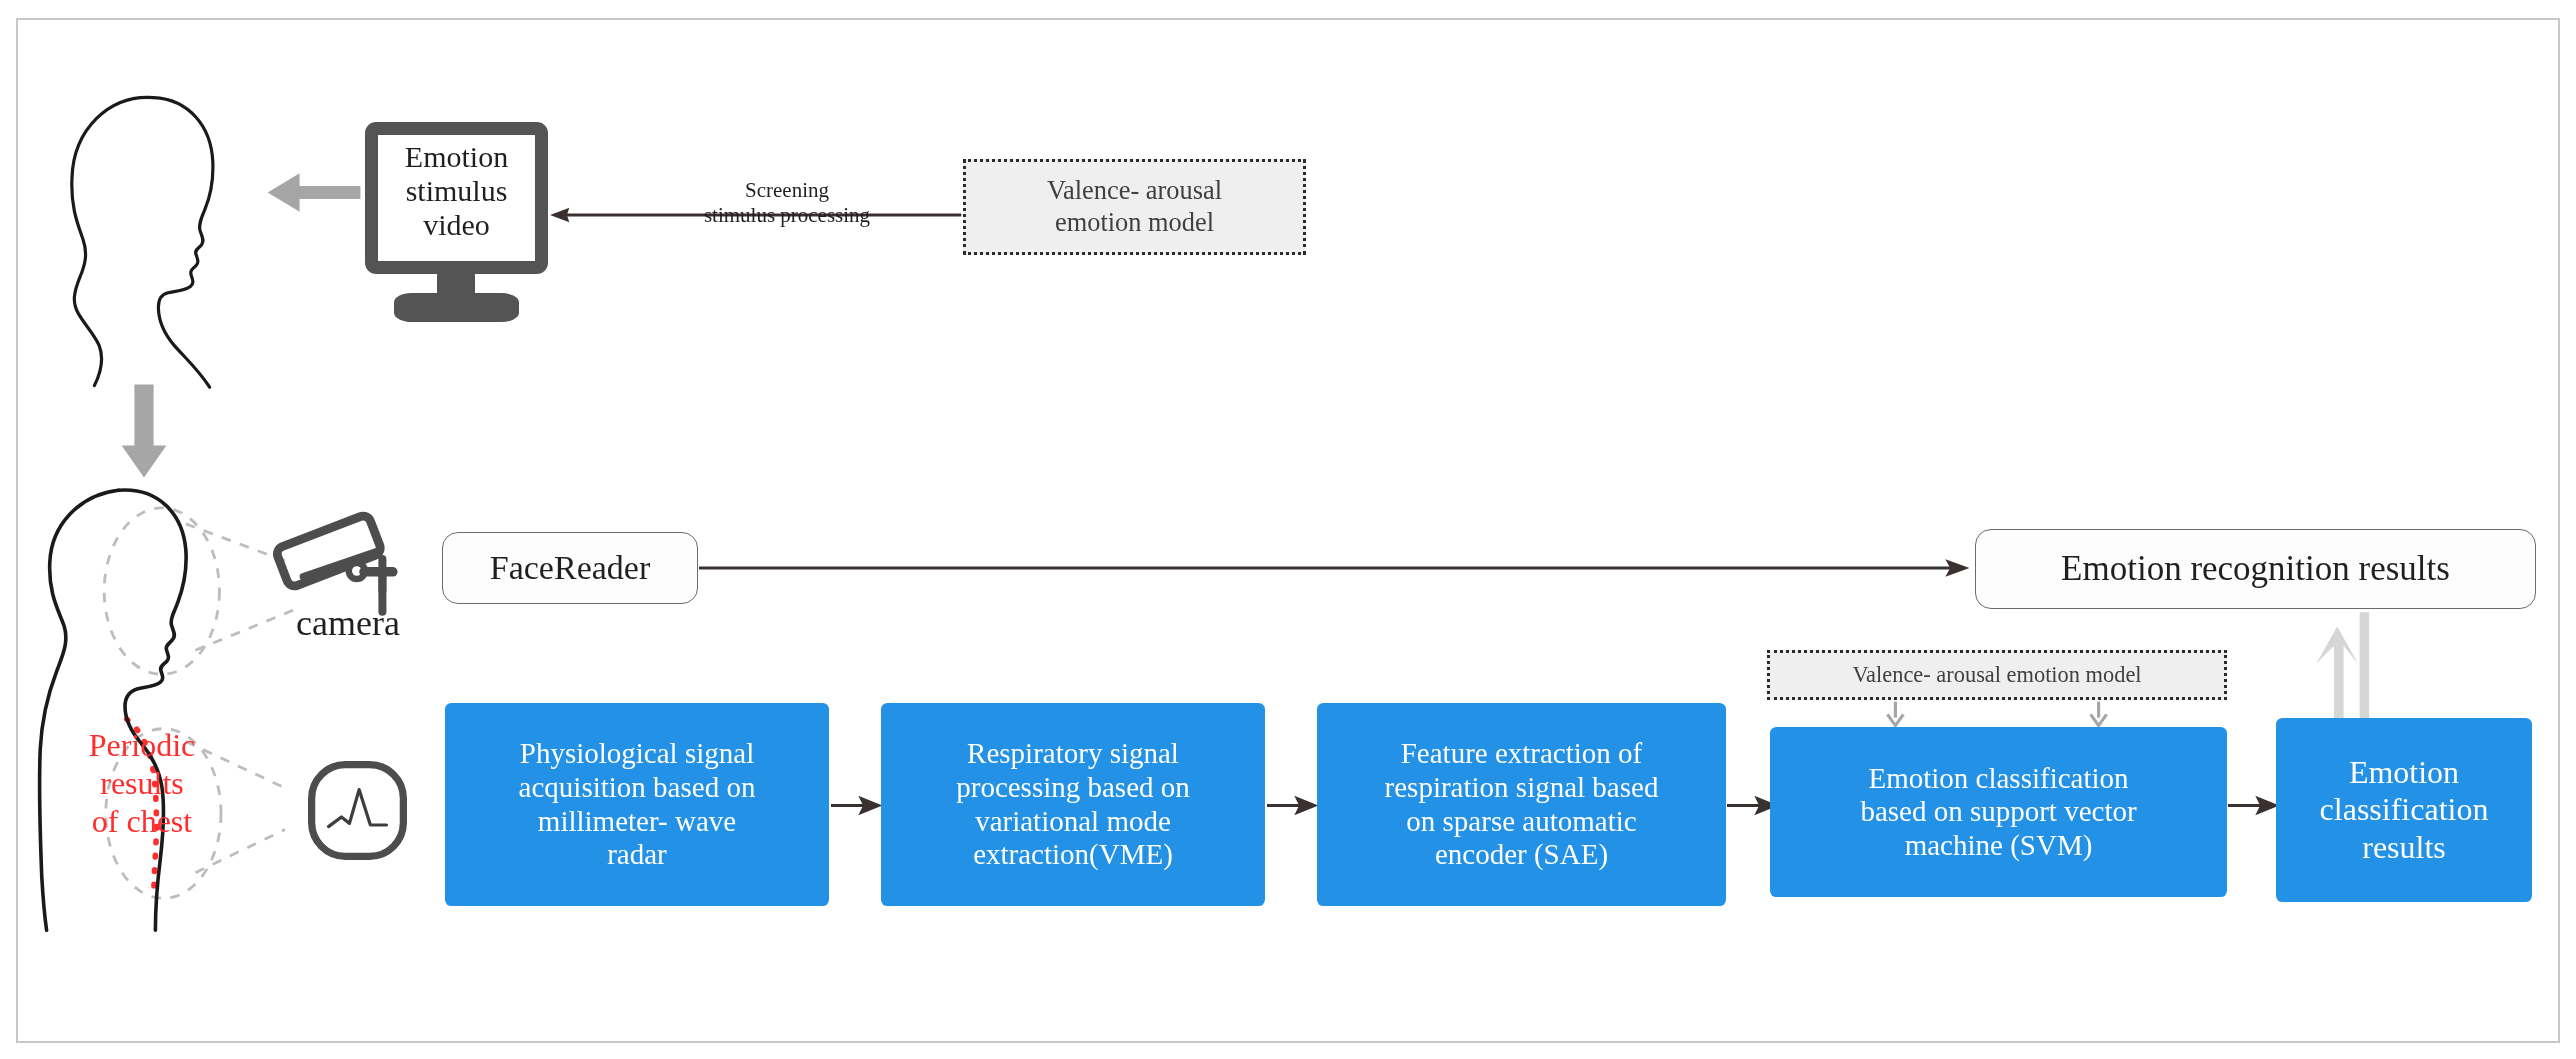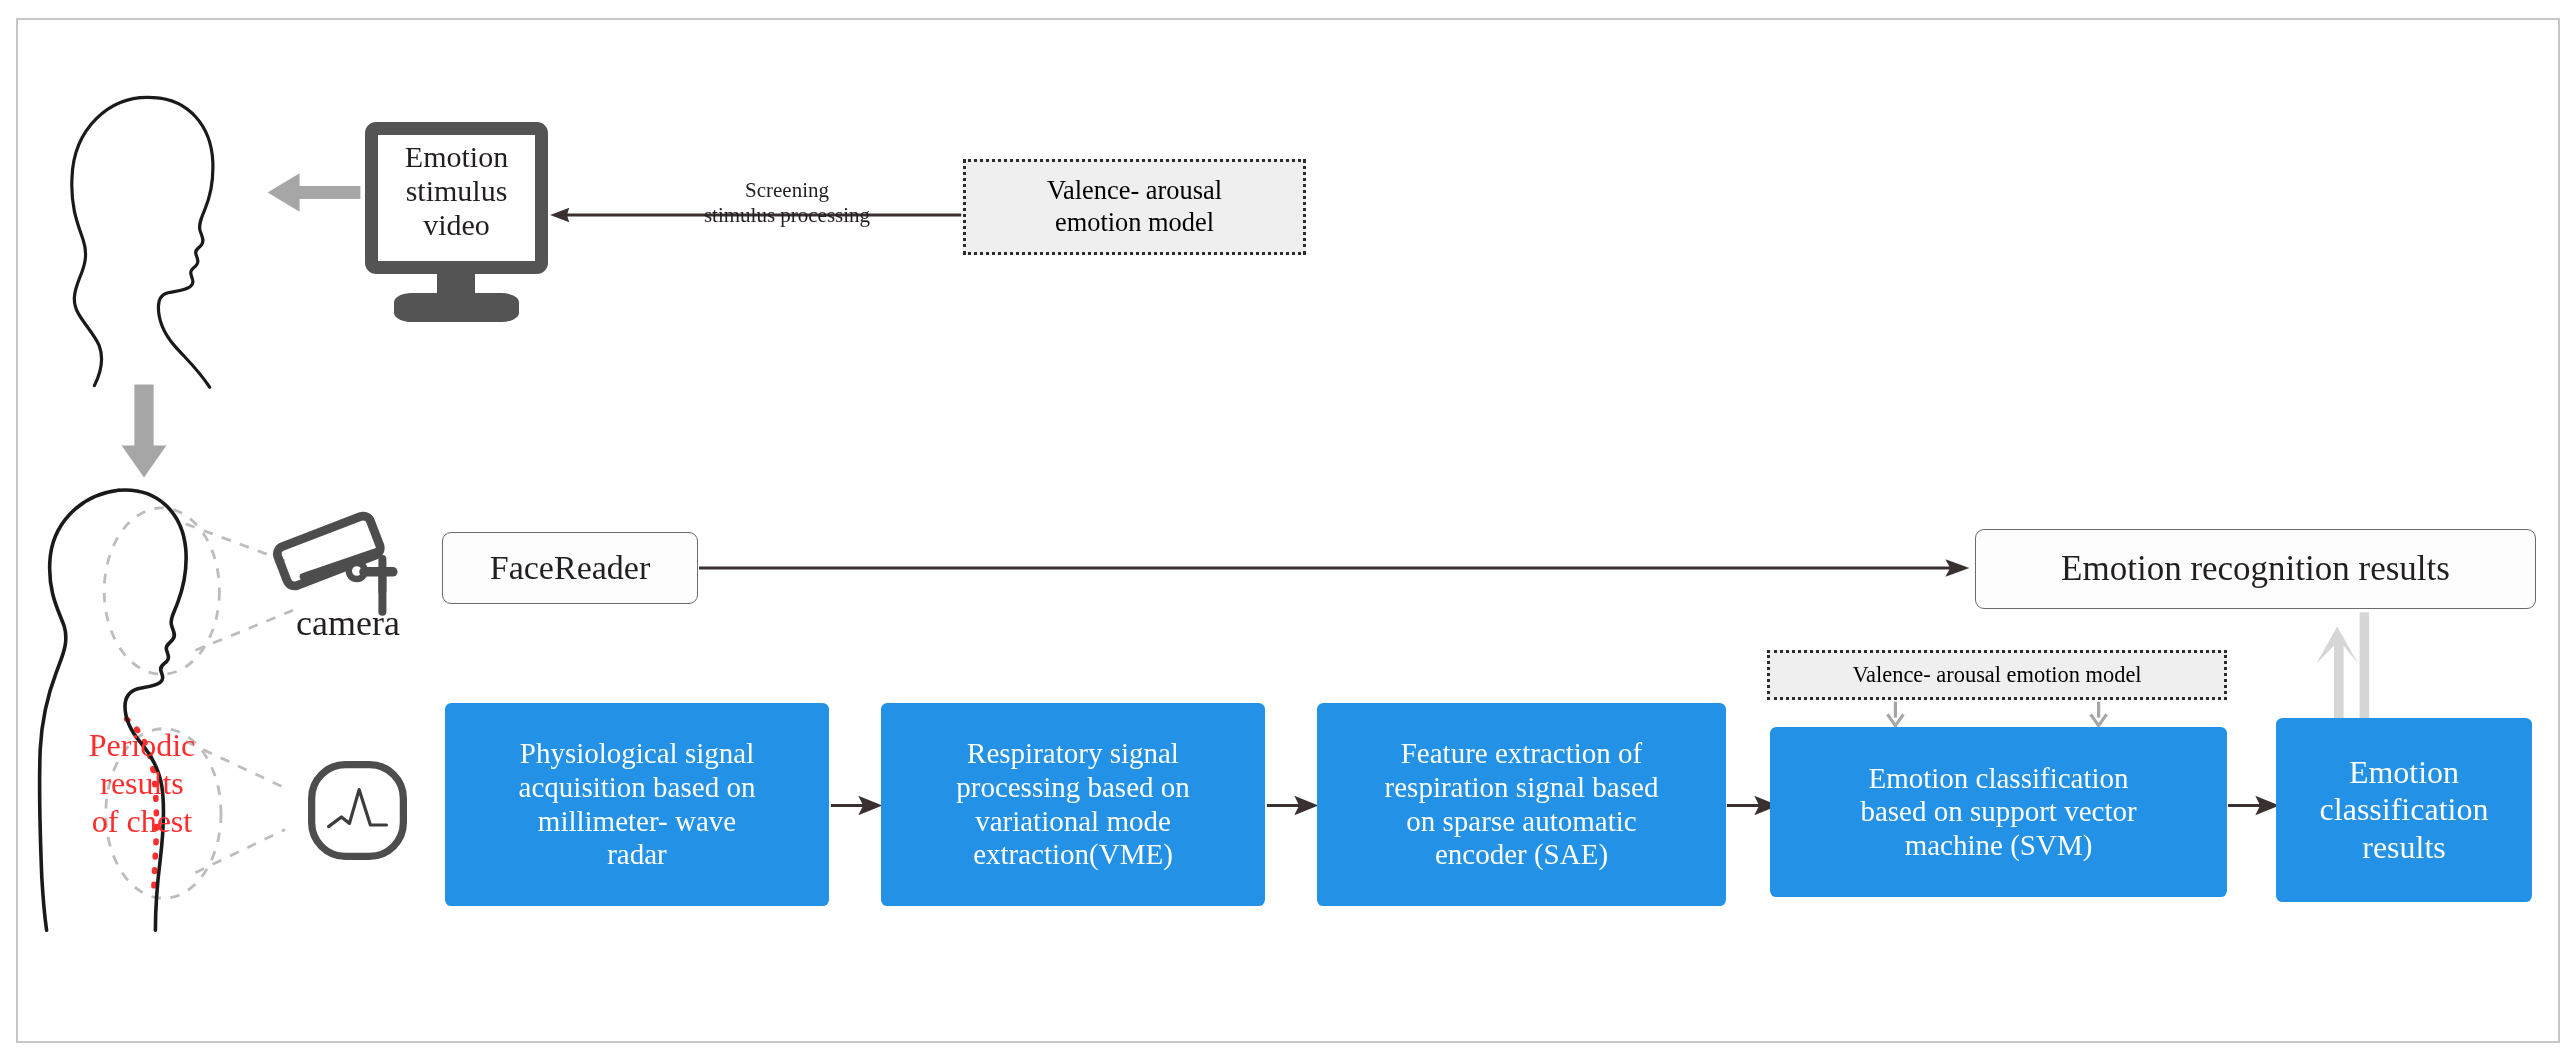--- a/index.html
+++ b/index.html
@@ -20,26 +20,26 @@
                  background:#fff;box-sizing:border-box;}
   .monitor-neck{position:absolute;background:#545454;}
   .monitor-base{position:absolute;background:#545454;border-radius:17.6px/9.6px;}
   .monitor-text{position:absolute;text-align:center;color:#231f20;line-height:1.14;}
 
   
   .blue-box{position:absolute;background:#2291e6;border-radius:6.4px;
             color:#fff;display:flex;align-items:center;justify-content:center;
             text-align:center;line-height:1.16;box-sizing:border-box;padding:1.6px 6.4px;}
   .round-box{position:absolute;background:#fdfdfd;border:1.6px solid #6e6a6b;
-             border-radius:9px;display:flex;align-items:center;
+             border-radius:16px;display:flex;align-items:center;
              justify-content:center;text-align:center;color:#231f20;
              box-sizing:border-box;}
   .dotted-box{position:absolute;background:#efefef;
               border:3.2px dotted #2b2b2b;display:flex;align-items:center;
-              justify-content:center;text-align:center;color:#000000;
+              justify-content:center;text-align:center;color:#404040;
               line-height:1.2;box-sizing:border-box;font-family:Liberation Serif, serif;}
 
   
   .gray-arrow{position:absolute;}
   svg{overflow:visible;}
   .ln{stroke:#3a3030;fill:none;}
 
   .red{color:#ff2d2d;}
 </style>
 </head>

